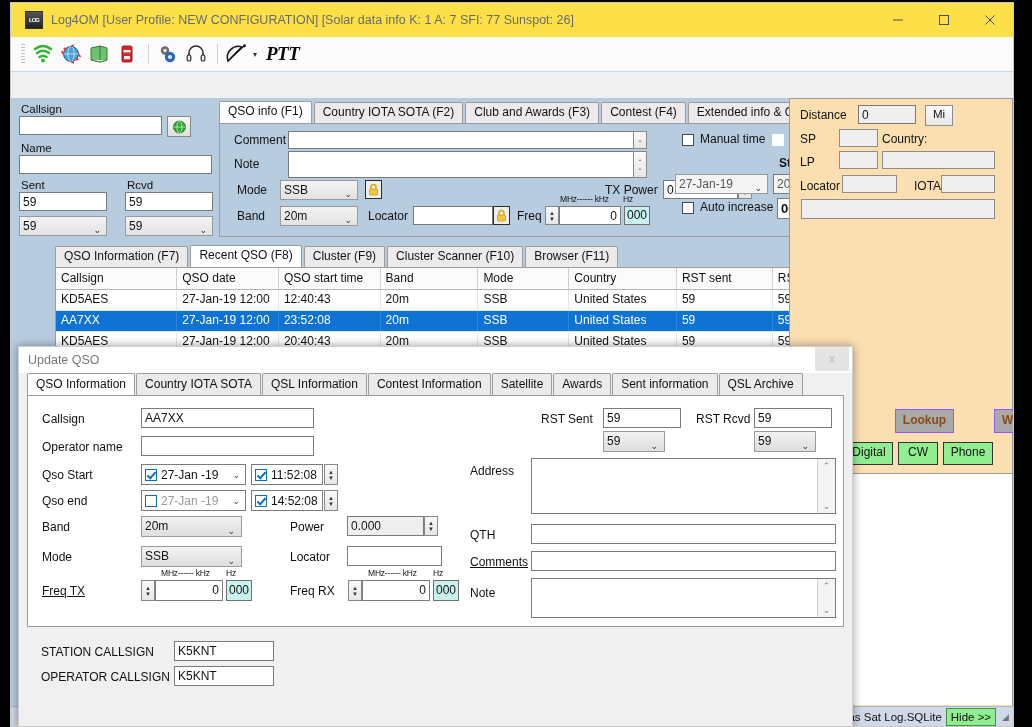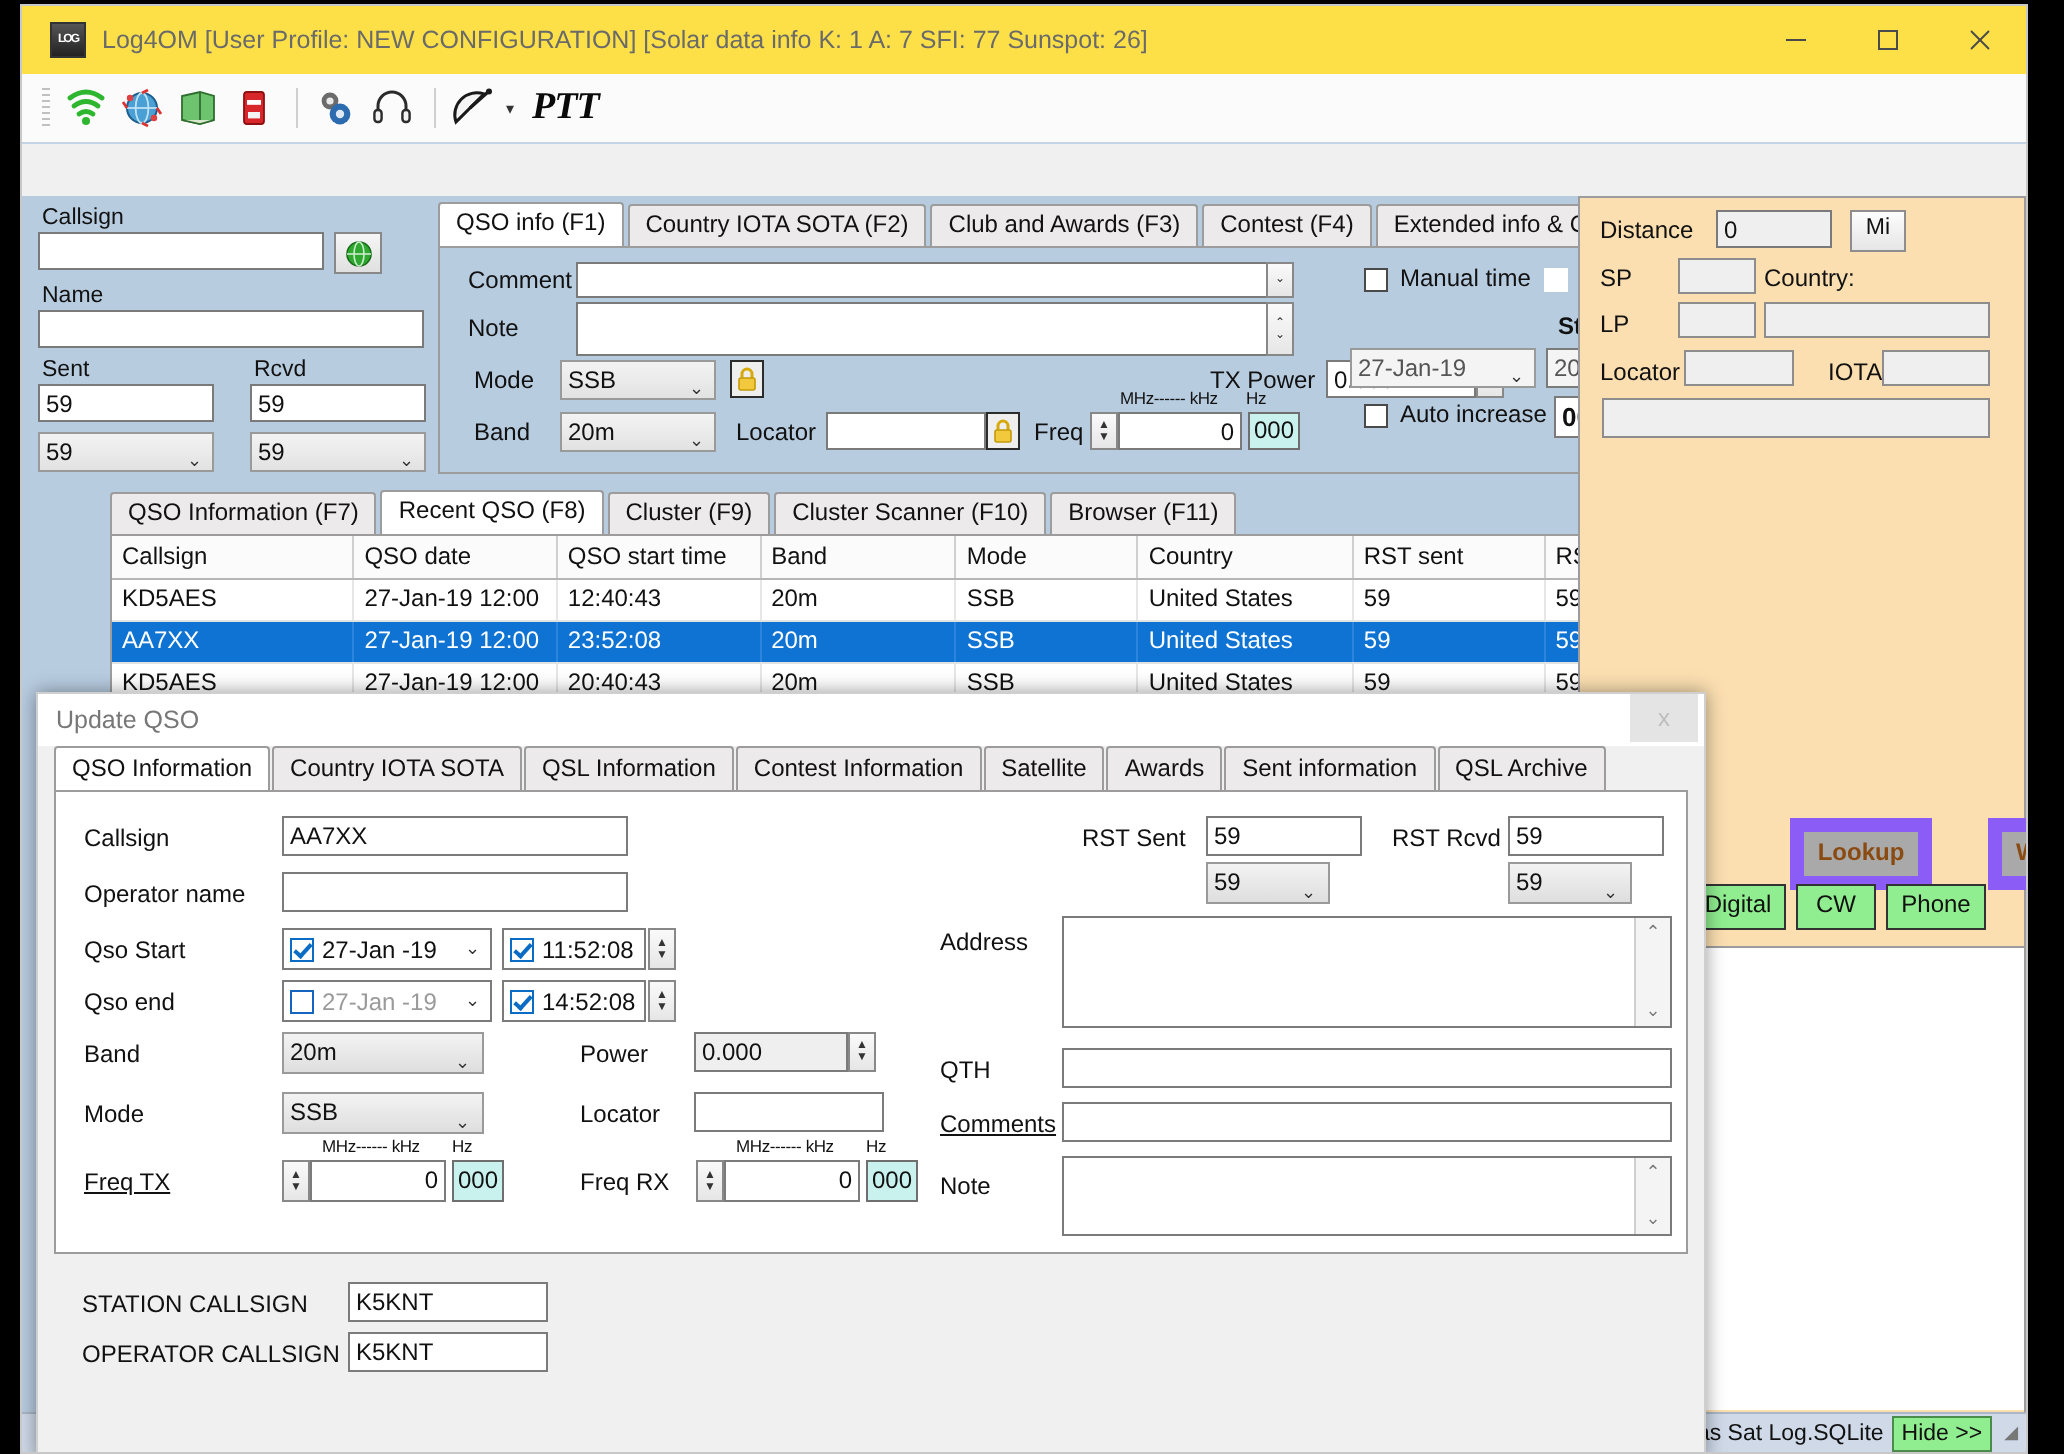--- a/index.html
+++ b/index.html
@@ -110,21 +110,21 @@
   .grow div{border-right:1px solid #e6e6e6;padding:2px 5px;font-size:12px;box-sizing:border-box;
     white-space:nowrap;overflow:hidden;}
   .grow.sel{background:#0f73d4;color:#fff;}
   .grow.sel div{border-right-color:#2d84dd;}
   
   .rpanel{
     position:absolute;left:778px;top:0px;width:224px;bottom:0;background:#fbdfb1;
     border:1px solid #9c9c9c;box-sizing:border-box;
   }
   .rfield{background:#efefef;border:1px solid #8d8d8d;height:18px;box-sizing:border-box;}
-  .obtn{background:#a9a9a9;border:7px solid #8b5cf6;color:#8a4b12;font-weight:bold;font-size:12px;
+  .obtn{background:#a9a9a9;border:1px solid #8b5cf6;color:#8a4b12;font-weight:bold;font-size:12px;
     text-align:center;line-height:20px;}
   .gbtn2{background:#90ee90;border:1px solid #333;font-size:12px;text-align:center;line-height:19px;color:#111;}
   .statusbar{position:absolute;left:0;right:0;bottom:0;height:19px;background:#cfd9e8;
     border-top:1px solid #a9b6c6;font-size:11.5px;display:flex;align-items:center;justify-content:flex-end;}
   
   .dialog{
     position:absolute;left:7px;top:343px;width:833px;height:382px;
     background:#f0f0f0;border:1px solid #cfcfcf;box-shadow:0 0 9px rgba(0,0,0,.4);
     overflow:hidden;
   }

